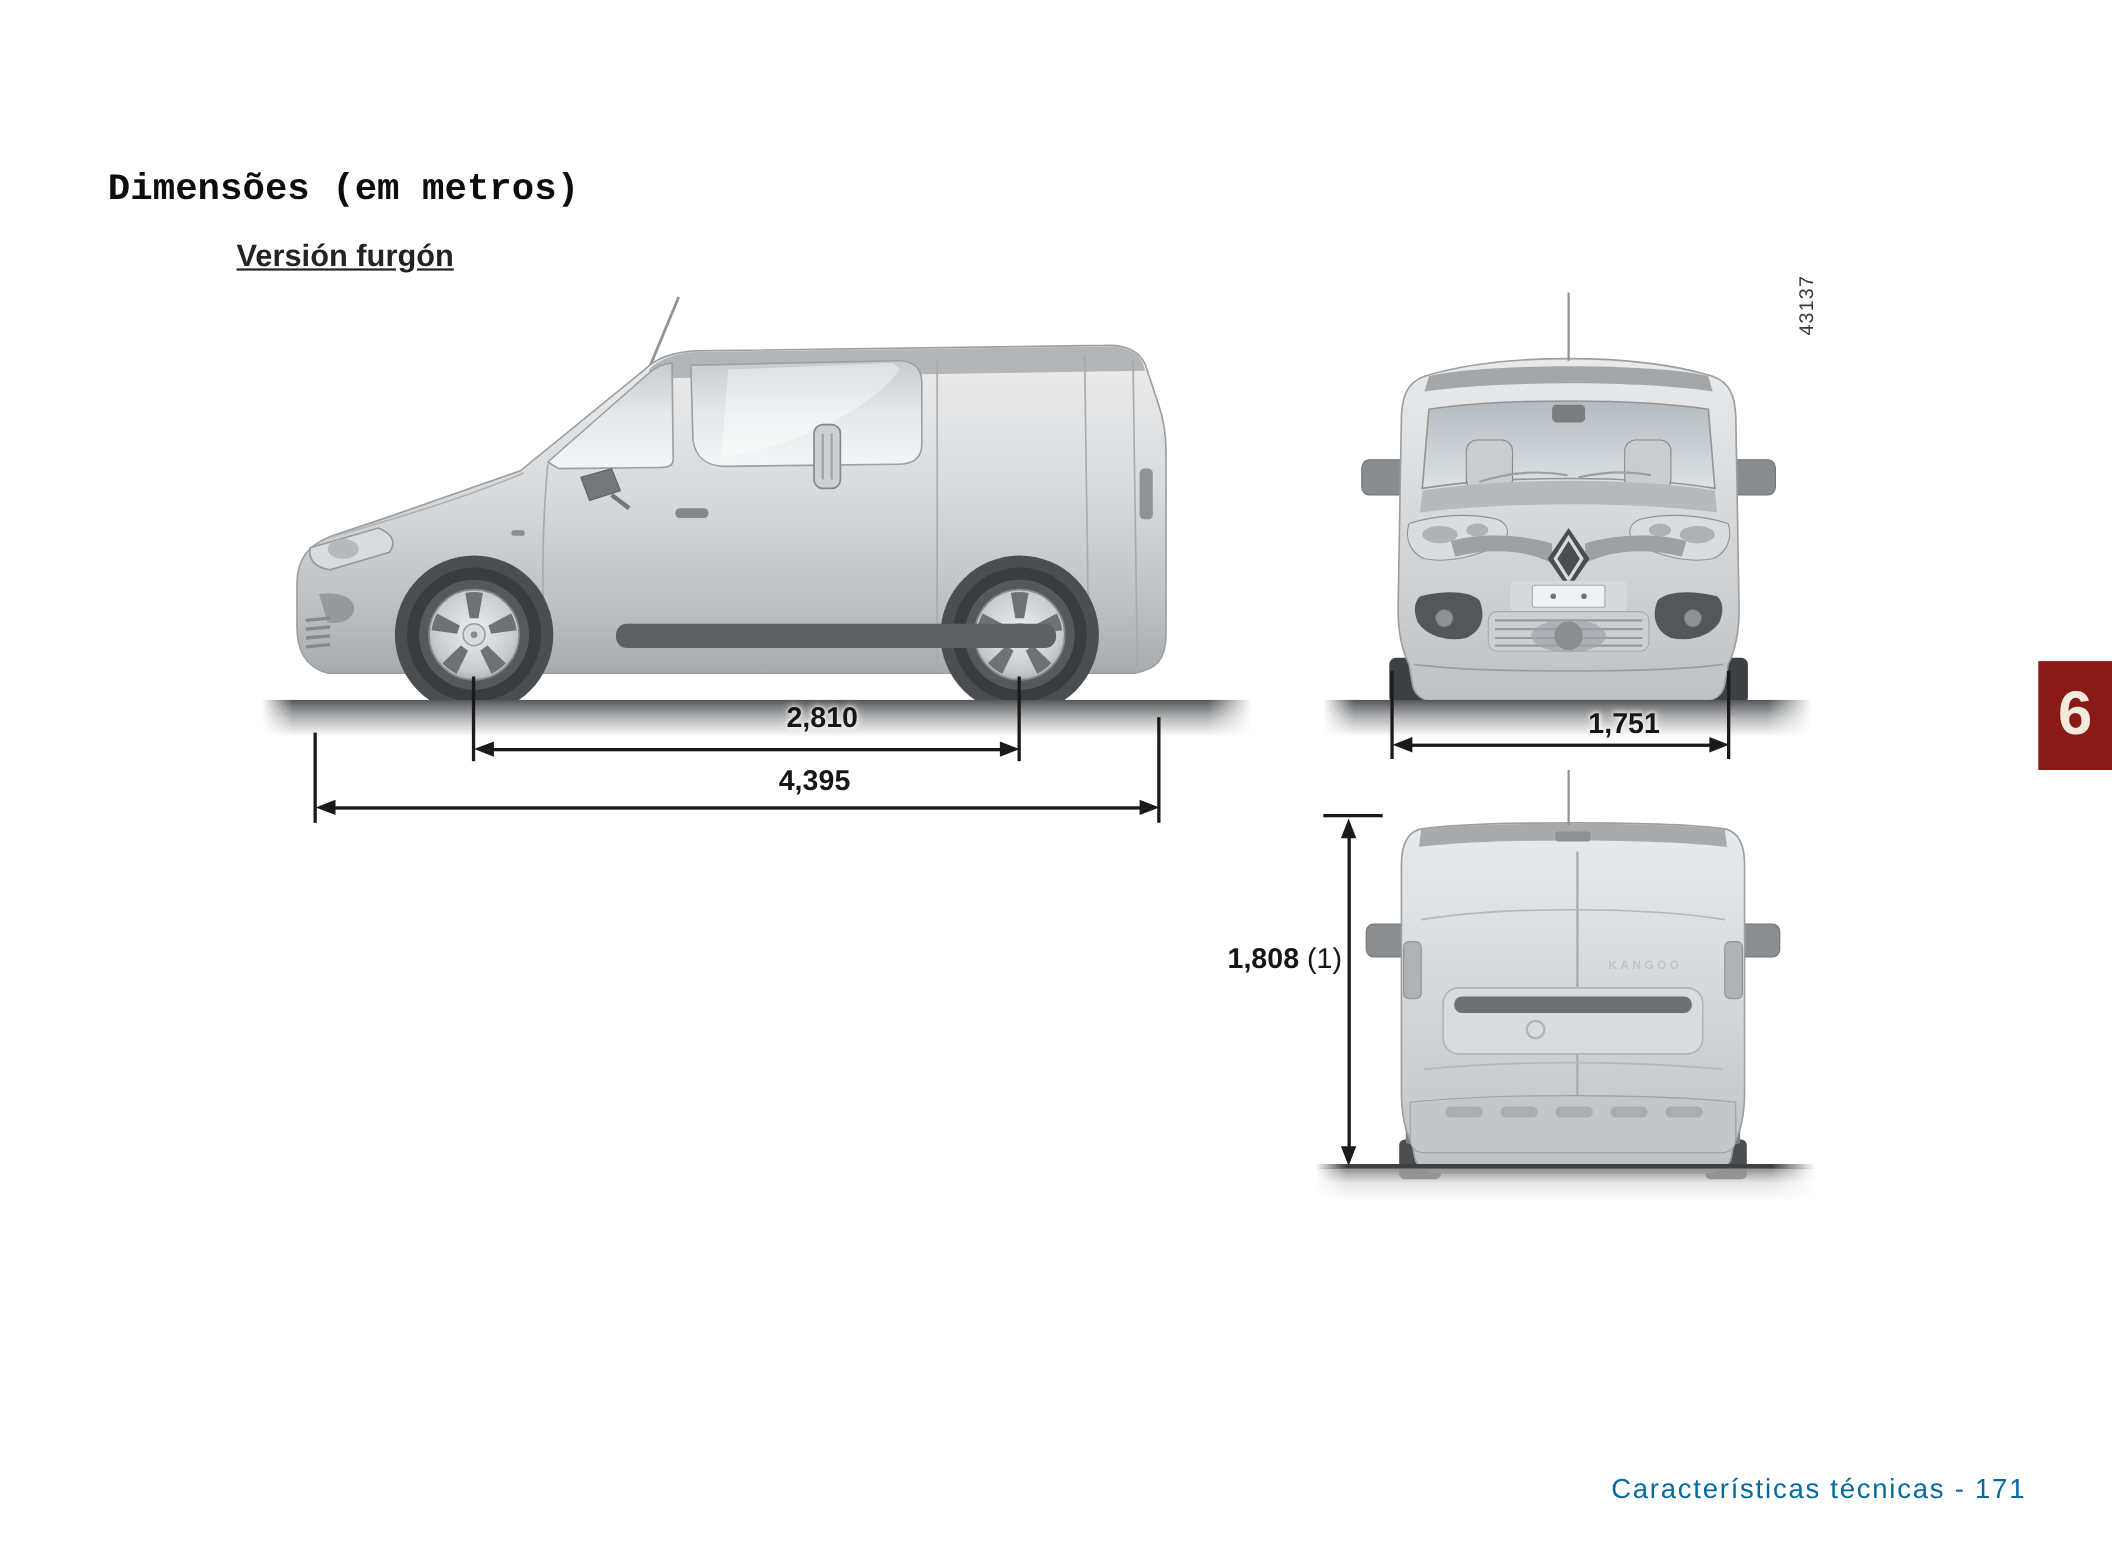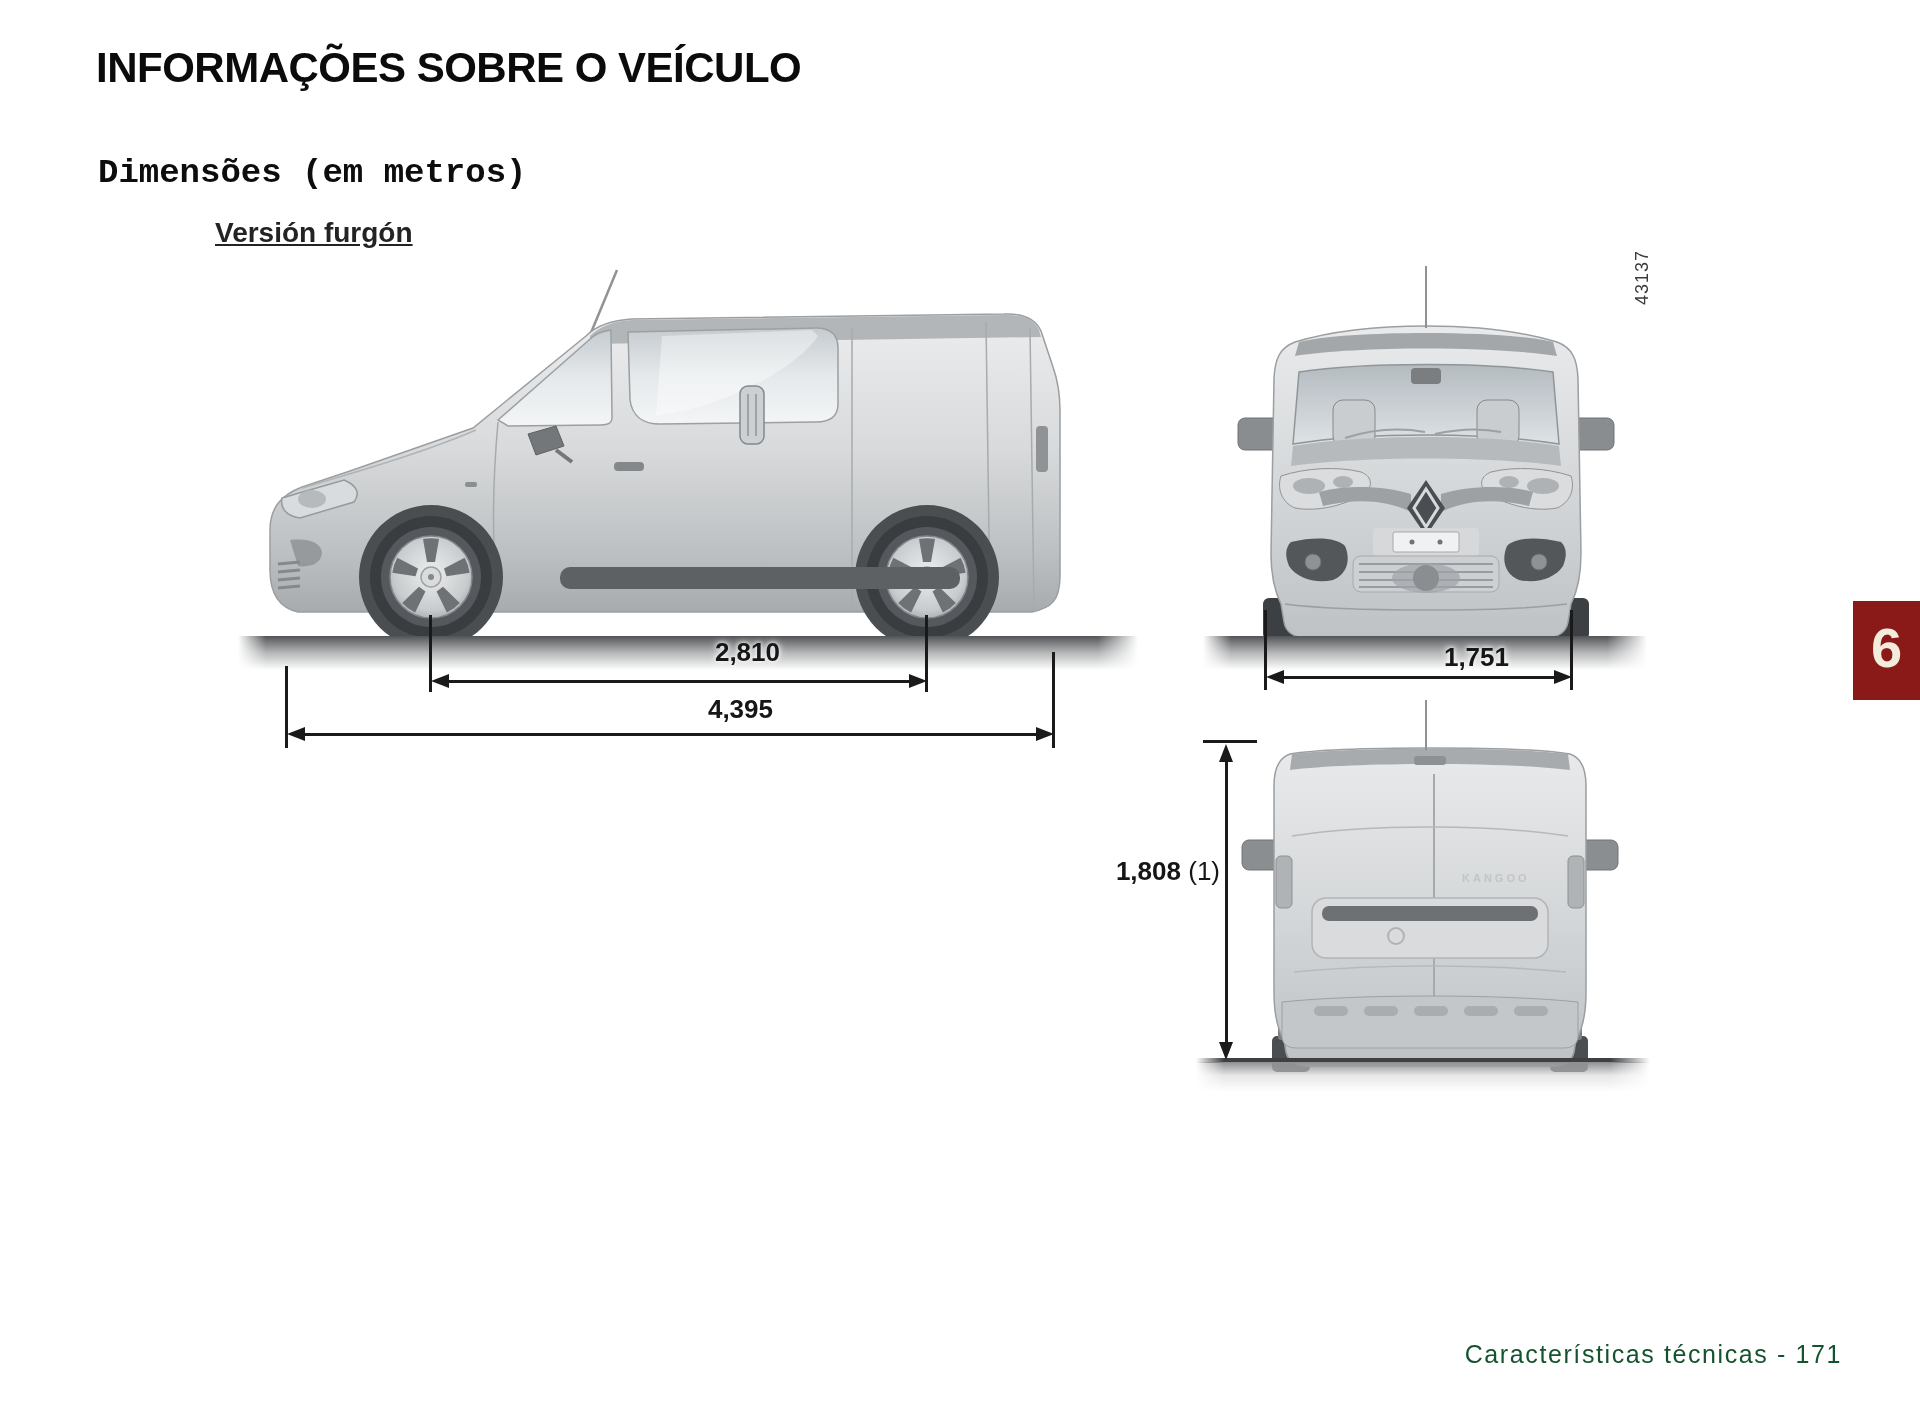--- a/index.html
+++ b/index.html
@@ -31,31 +31,30 @@
           background:linear-gradient(180deg,#8e9092 0%,rgba(210,211,212,.55) 45%,rgba(255,255,255,0) 100%);}
   .centerline{position:absolute;width:2px;background:#8f9294;}
   
   .figcode{position:absolute;writing-mode:vertical-rl;transform:rotate(180deg);
            font-size:18px;letter-spacing:1px;color:#3a3a3a;white-space:nowrap;}
   
   .chaptab{position:absolute;left:1853px;top:601px;width:67px;height:99px;background:#8a1a18;
            display:flex;align-items:center;justify-content:center;}
   .chaptab span{font-size:56px;font-weight:bold;color:#f3ecdd;line-height:1;margin-top:-6px;}
   
-  .footer{position:absolute;right:78px;top:1340px;font-size:25px;letter-spacing:1.6px;color:#14532d;white-space:nowrap;margin-left:35px;}
+  .footer{position:absolute;right:78px;top:1340px;font-size:25px;letter-spacing:1.6px;color:#0369a1;white-space:nowrap;margin-left:35px;}
   
   .badge{position:absolute;left:1462px;top:872px;font-size:11px;font-weight:bold;
          letter-spacing:3px;color:#c2c5c7;}
 </style>
 </head>
 <body>
 
 <div class="page">
 
-  <div class="abs h1" style="left:96px;top:44px">INFORMAÇÕES SOBRE O VEÍCULO</div>
   <div class="abs h2" style="left:98px;top:154px">Dimensões (em metros)</div>
   <div class="abs h3" style="left:215px;top:217px">Versión furgón</div>
 
   <div class="figcode" style="left:1632px;top:250px">43137</div>
 
   <div class="chaptab">
     <span>6</span>
   </div>
 
   <svg class="abs" style="left:260px;top:258px" width="810" height="386" viewBox="0 0 810 386">

